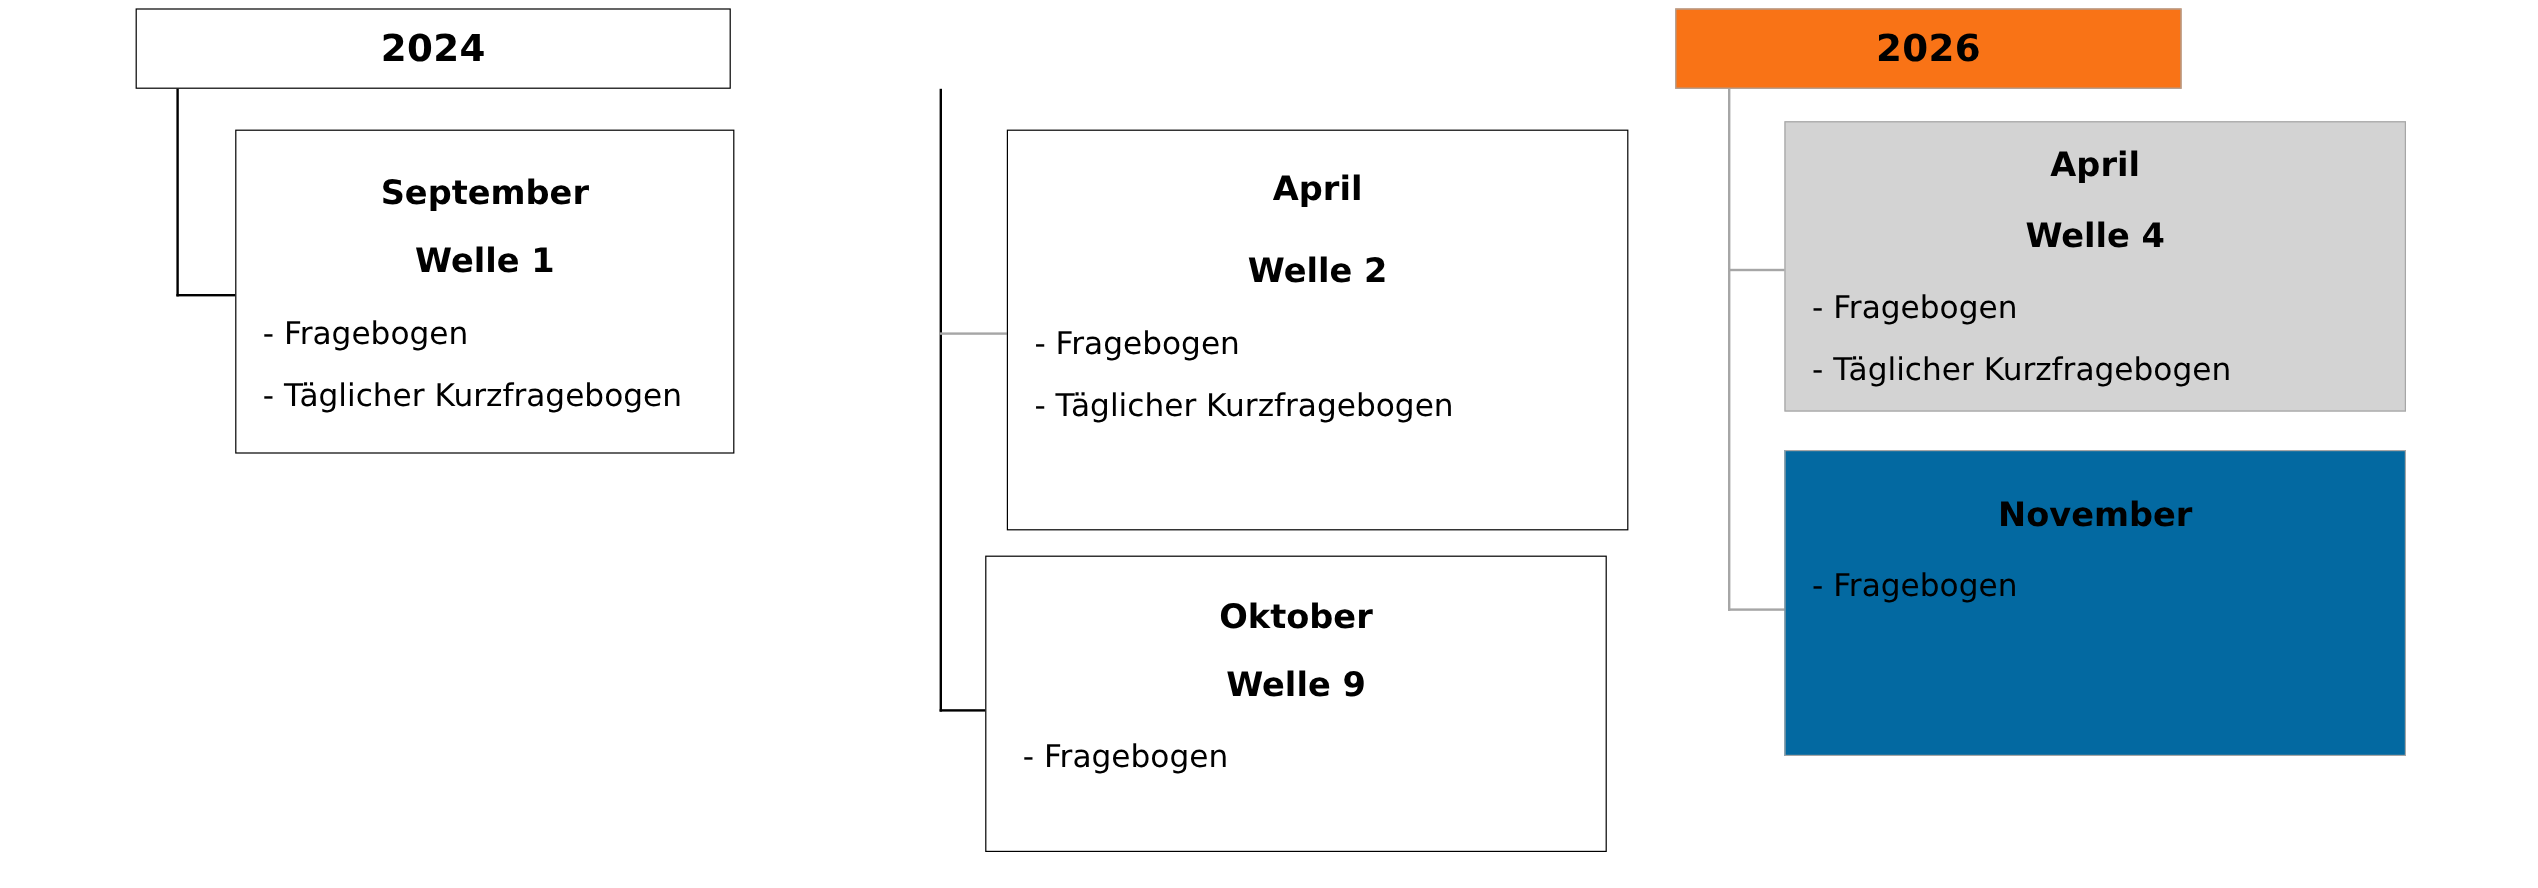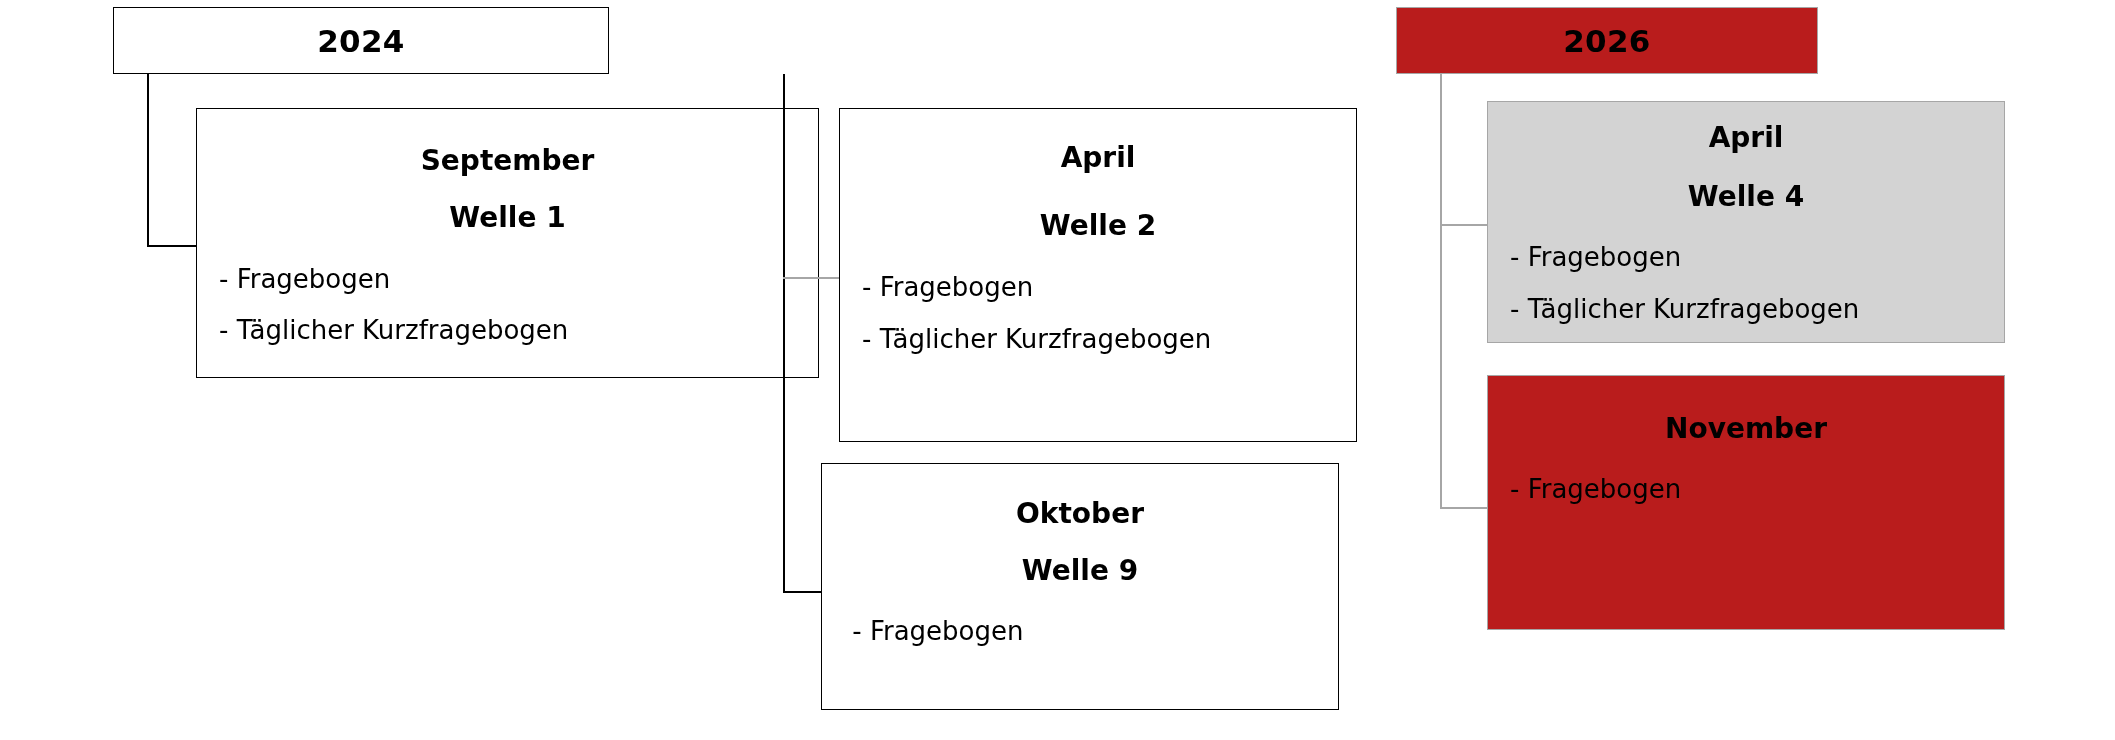--- a/index.html
+++ b/index.html
@@ -28,36 +28,36 @@
     font-weight: bold;
     font-size: 31px;
     color: #000000;
     letter-spacing: 0.3px;
   }
   .year-box.plain {
     background: #ffffff;
     border: 1.6px solid #000000;
   }
   .year-box.shaded {
-    background: #b91c1c;
+    background: #f97316;
     border: 1.6px solid #a6a6a6;
   }
 
   
   .card {
     position: absolute;
     box-sizing: border-box;
     padding: 0;
   }
   .card.plain {
     background: #ffffff;
     border: 1.6px solid #000000;
   }
   .card.plain-grey-border {
-    background: #b91c1c;
+    background: #0369a1;
     border: 1.6px solid #a6a6a6;
   }
   .card.shaded {
     background: #d3d3d3;
     border: 1.6px solid #a6a6a6;
   }
 
   .card-month {
     text-align: center;
     font-weight: bold;
@@ -97,21 +97,21 @@
 
 <div id="stage">
 
   <div class="year-box plain" style="left:113px; top:7px; width:496px; height:67px;">
     <span>2024</span>
   </div>
 
   <div class="conn" style="left:147px; top:74px; width:1.8px; height:173px;"></div>
   <div class="conn" style="left:147px; top:245px; width:51px; height:1.8px;"></div>
 
-  <div class="card plain" style="left:196px; top:108px; width:623px; height:270px;">
+  <div class="card plain" style="left:196px; top:108px; width:416px; height:270px;">
     <div class="card-month" style="margin-top:38px;">September</div>
     <div class="card-wave" style="margin-top:29px;text-align:center;">Welle 1</div>
     <div class="card-bullets" style="margin-top:34px; padding-left:22px;">
       <div class="bullet" style="margin-bottom:25px;">- Fragebogen</div>
       <div class="bullet">- Täglicher Kurzfragebogen</div>
     </div>
   </div>
 
 
   <div class="conn" style="left:783px; top:74px; width:1.8px; height:519px;"></div>

